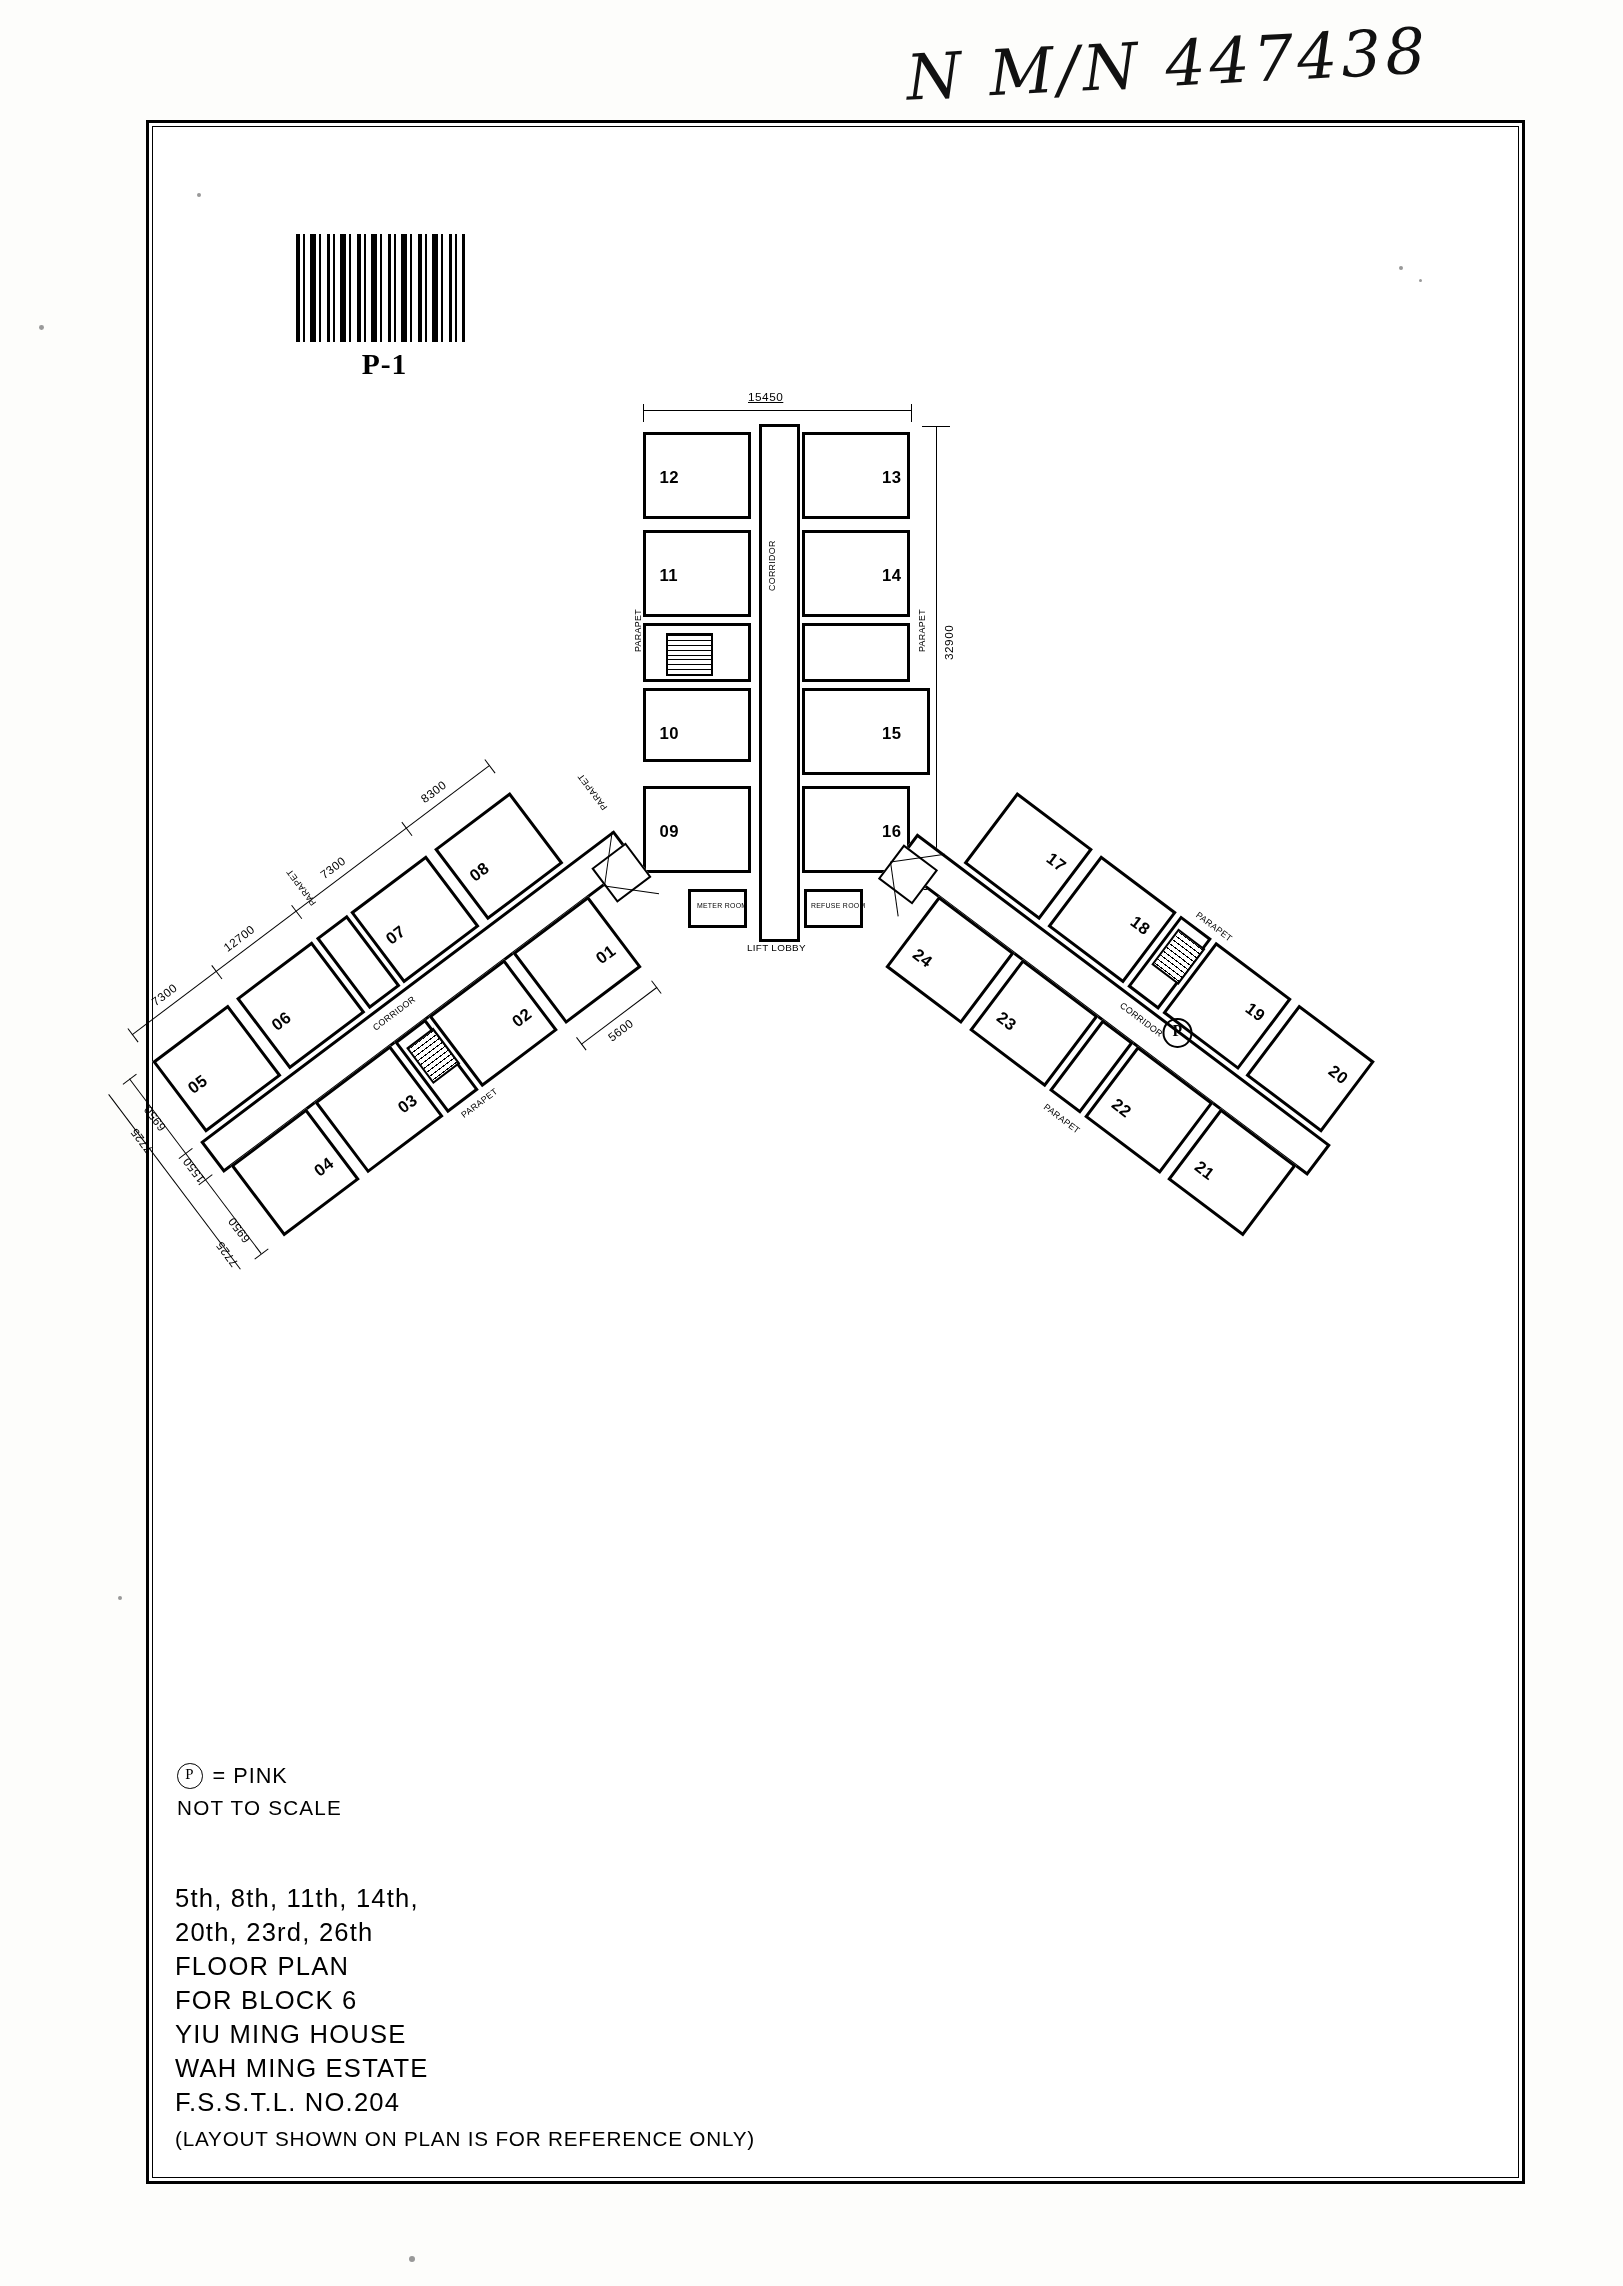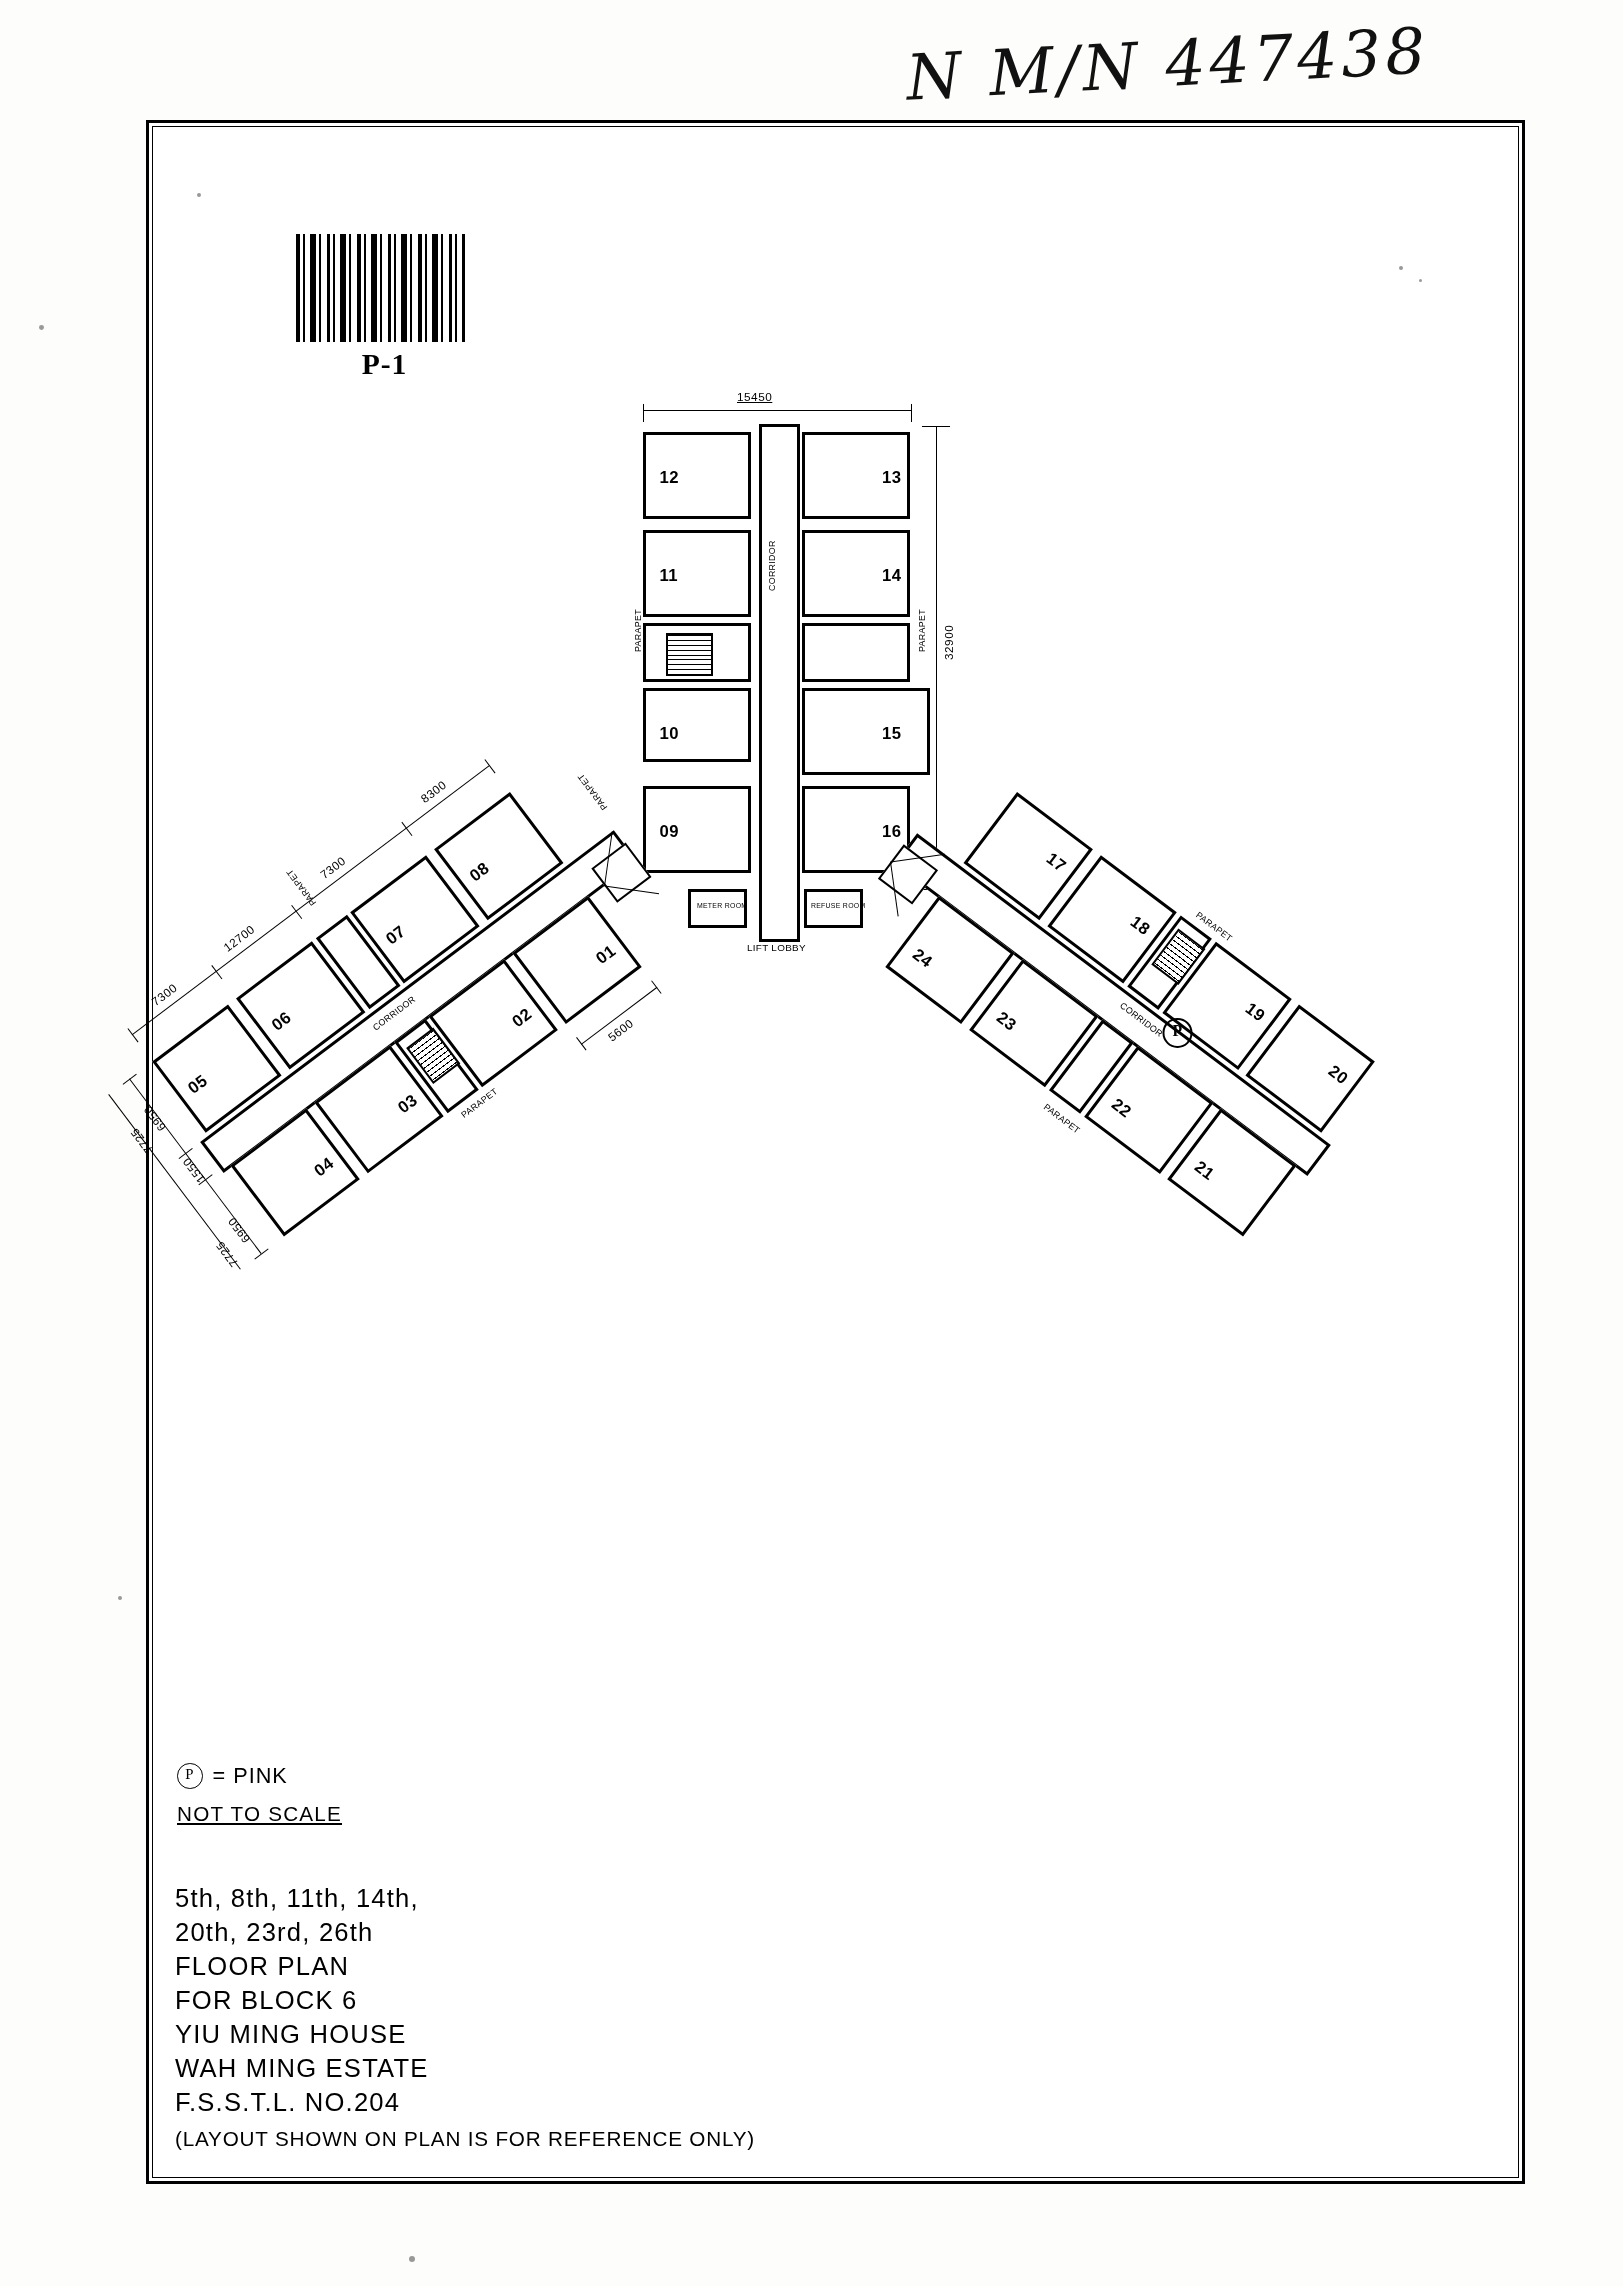--- a/index.html
+++ b/index.html
@@ -185,24 +185,23 @@
     height: 23.6px;
     border: 1.6px solid #000;
     border-radius: 50%;
     text-align: center;
     line-height: 21.7px;
     font-size: 14.8px;
     font-family: "Liberation Serif", serif;
     margin-right: 9.9px;
   }
   .legend-note {
-    margin-top: 13px;
+    margin-top: 7px;
     font-size: 20.7px;
     letter-spacing: 1.2px;
-    text-decoration: underline;
   }
   .titleblock {
     position: absolute;
     left: 175px;
     top: 1881px;
     font-family: "Liberation Sans", sans-serif;
     font-size: 25.6px;
     line-height: 1.33;
     letter-spacing: 1.2px;
   }
@@ -299,21 +298,21 @@
         <div class="smalltext" style="left:5.9px; top:9.9px; font-size:6.9px;">METER ROOM</div>
       </div>
       <div class="flat" style="left:183px; top:485px; width:59px; height:39px;">
         <div class="smalltext" style="left:3.9px; top:9.9px; font-size:6.9px;">REFUSE ROOM</div>
       </div>
       <div class="smalltext" style="left:126px; top:538px; font-size:9.9px;">LIFT LOBBY</div>
 
       <div class="tick" style="left:21.7px; top:5.9px; width:268px;"></div>
       <div class="tick-v" style="left:21.7px; top:0px; height:17.7px;"></div>
       <div class="tick-v" style="left:290px; top:0px; height:17.7px;"></div>
-      <div class="dimtext" style="left:116px; top:-13.8px;text-decoration:underline;">15450</div>
+      <div class="dimtext" style="left:127px; top:-13.8px;text-decoration:underline;">15450</div>
 
       <div class="tick-v" style="left:315px; top:21.7px; height:463px;"></div>
       <div class="tick" style="left:301px; top:21.7px; width:27.6px;"></div>
       <div class="tick" style="left:301px; top:485px; width:27.6px;"></div>
       <div class="dimtext" style="left:321px; top:256px; transform:rotate(-90deg); transform-origin:0 0;">32900</div>
     </div>
 
     <div class="wing" style="left:-29.6px; top:296px; width:611px; height:355px; transform:rotate(-37deg);">
       <div class="corridor" style="left:39px; top:160px; width:512px; height:33px;"></div>
       <div class="smalltext" style="left:246px; top:169px;">CORRIDOR</div>

